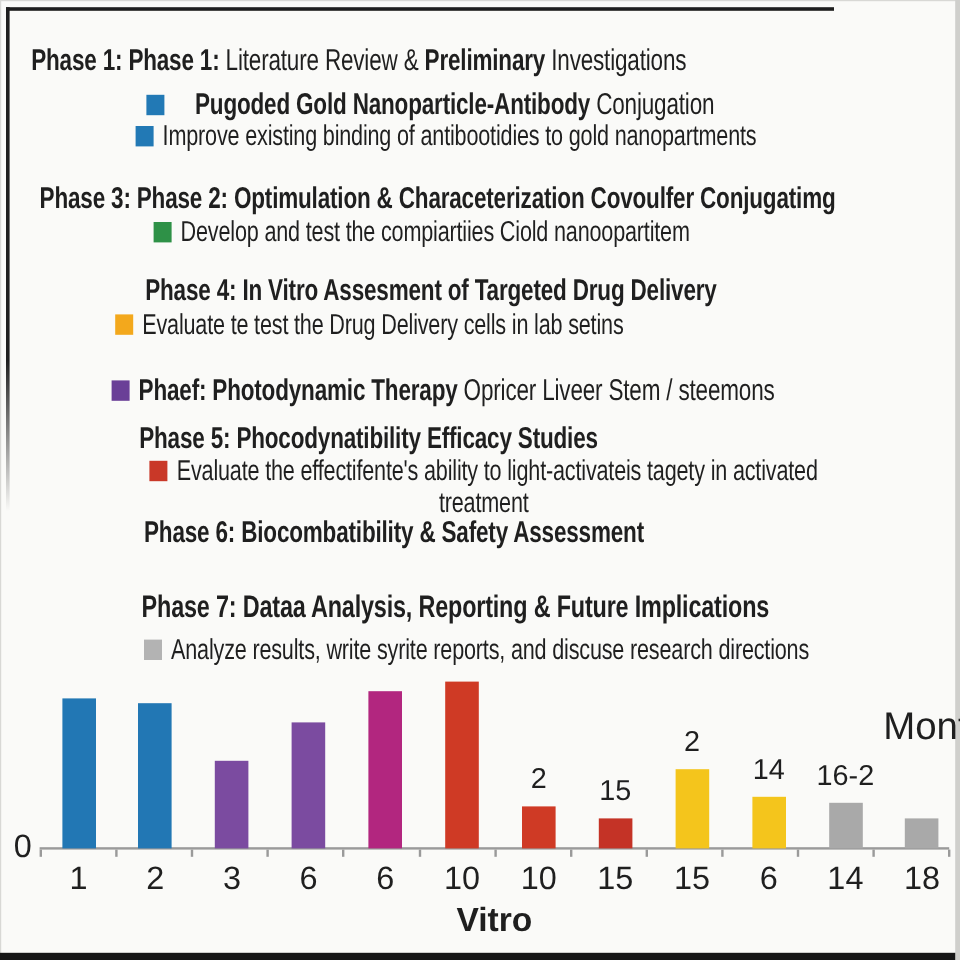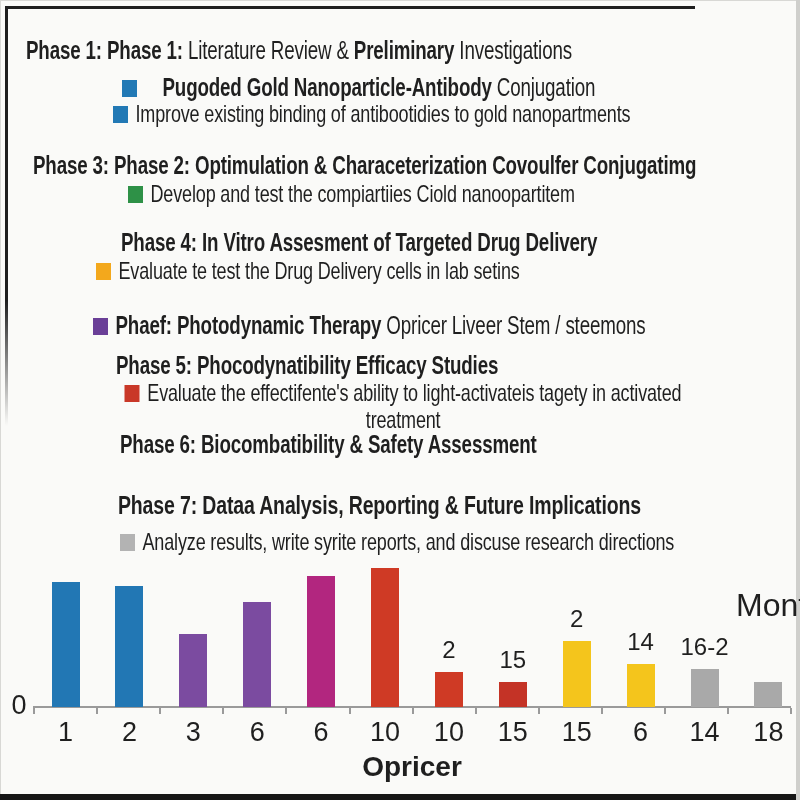--- a/index.html
+++ b/index.html
@@ -51,21 +51,21 @@
     <div class="row" style="left: 116px; top: 351px; font-size: 25px;"><span class="seg-bold">Phase 5: Phocodynatibility Efficacy Studies</span></div>
     <div class="row" style="left: 120px; top: 379px; font-size: 24px; width: 755px; white-space: normal; text-align: center;"><span class="bullet" style="background: rgb(201, 56, 40);"></span><span>Evaluate the effectifente's ability  to light-activateis tagety in activated treatment</span></div>
     <div class="row" style="left: 120px; top: 430px; font-size: 25px;"><span class="seg-bold">Phase 6: Biocombatibility &amp; Safety Assessment</span></div>
     <div class="row" style="left: 118px; top: 491px; font-size: 26px;"><span class="seg-bold">Phase 7: Dataa Analysis, Reporting &amp; Future Implications</span></div>
     <div class="row" style="left: 120px; top: 528px; font-size: 24px;"><span class="bullet" style="background: rgb(179, 179, 179);"></span><span>Analyze results, write syrite reports, and discuse research directions</span></div>
   </div>
 
 <div>
   <div class="axis-line"></div>
   <span class="y-zero">0</span>
-  <div class="months-label">Opricer</div>
+  <div class="months-label">Vitro</div>
   <div class="chart-annotation">Mont</div>
   <div>
       <div class="bar" style="left: 51.5px; top: 582px; height: 125px; background: rgb(34, 119, 180);"></div>
       <div class="xtick-label" style="left: 25.5px;">1</div>
       <div class="bar" style="left: 115.4px; top: 586px; height: 121px; background: rgb(34, 119, 180);"></div>
       <div class="xtick-label" style="left: 89.4px;">2</div>
       <div class="bar" style="left: 179.3px; top: 634px; height: 73px; background: rgb(123, 75, 160);"></div>
       <div class="xtick-label" style="left: 153.3px;">3</div>
       <div class="bar" style="left: 243.2px; top: 602px; height: 105px; background: rgb(123, 75, 160);"></div>
       <div class="xtick-label" style="left: 217.2px;">6</div>

